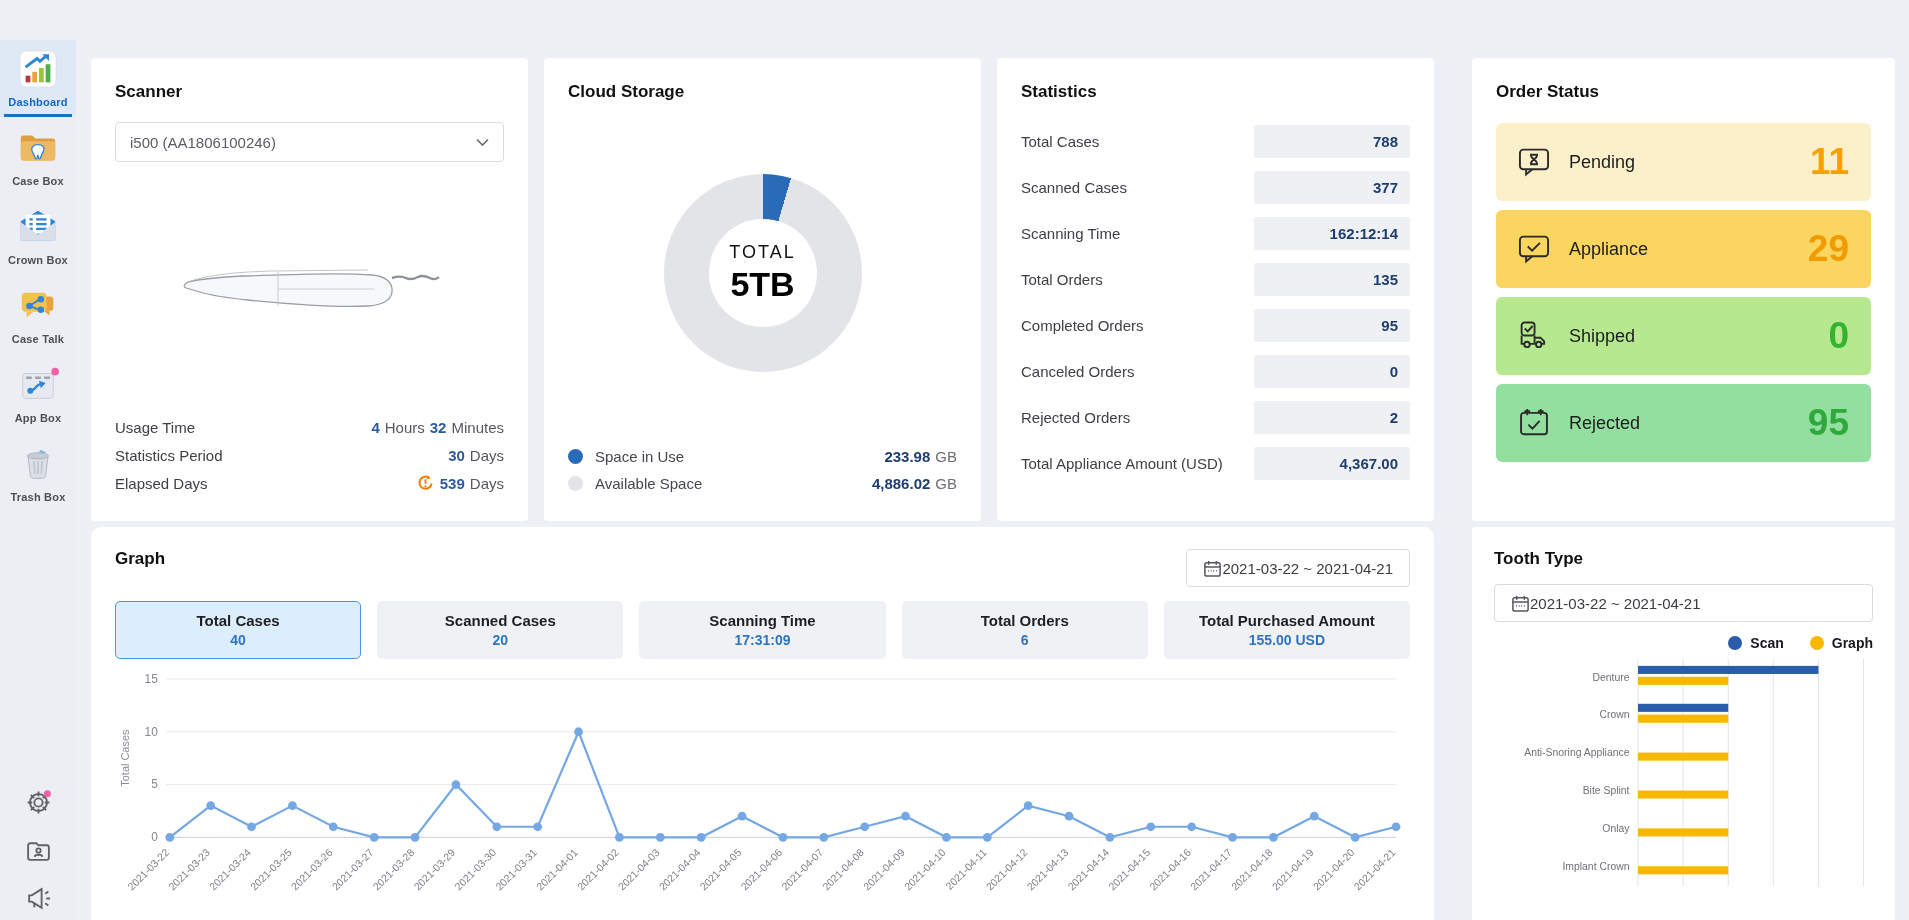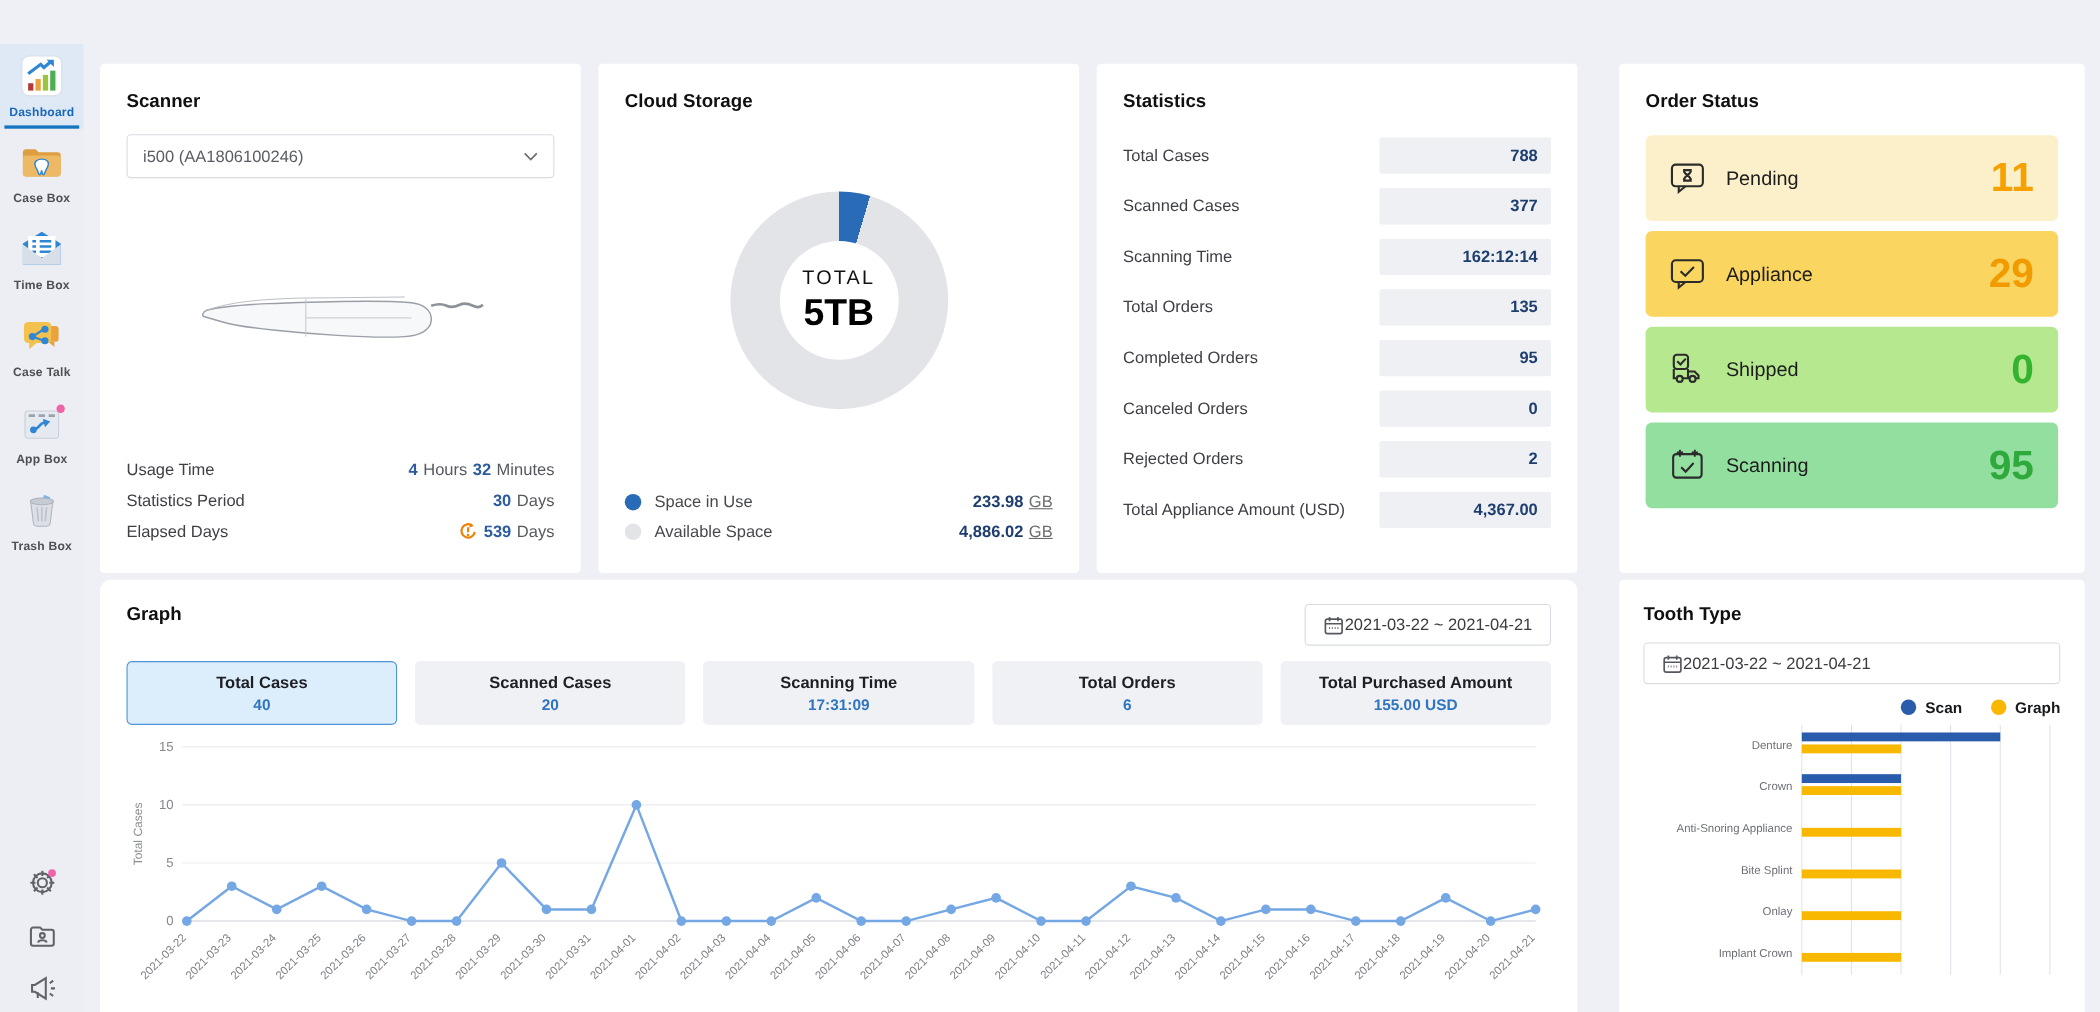--- a/index.html
+++ b/index.html
@@ -40,21 +40,21 @@
   
   .donut-wrap{flex:1;display:flex;align-items:center;justify-content:center;}
   .donut{width:198px;height:198px;border-radius:50%;position:relative;}
   .donut-hole{position:absolute;inset:45px;background:#fff;border-radius:50%;display:flex;flex-direction:column;align-items:center;justify-content:center;}
   .donut-hole .t1{font-size:18px;letter-spacing:2px;color:#111;}
   .donut-hole .t2{font-size:34px;font-weight:bold;color:#000;margin-top:2px;}
   .legend-row{display:flex;align-items:center;font-size:15px;height:27px;}
   .legend-dot{width:15px;height:15px;border-radius:50%;margin-right:12px;flex-shrink:0;}
   .legend-label{color:#46484d;}
   .legend-val{margin-left:auto;font-weight:bold;color:#1F3E70;}
-  .legend-unit{color:#6a6d72;font-weight:normal;margin-left:5px;text-decoration:underline;}
+  .legend-unit{color:#6a6d72;font-weight:normal;margin-left:5px;}
 
   
   .stat-rows{margin-top:16px;display:flex;flex-direction:column;}
   .stat-row{height:46px;display:flex;align-items:center;justify-content:space-between;}
   .stat-label{font-size:15px;color:#3e4046;}
   .stat-pill{width:156px;height:33px;background:#EEF0F4;border-radius:2px;display:flex;align-items:center;justify-content:flex-end;padding-right:12px;font-size:15px;font-weight:bold;color:#1F3E70;}
 
   
   .order-card{height:463px;padding:24px;}
   .order-rows{margin-top:21px;display:flex;flex-direction:column;gap:9px;}
@@ -125,21 +125,21 @@
     </div>
     <div class="nav-item">
       <div class="nav-icon">
         <svg width="42" height="42" viewBox="0 0 44 44">
             <path d="M4 16L22 5l18 11v20H4z" fill="#2E86D5"></path>
             <rect x="9" y="9" width="26" height="20" fill="#fff"></rect>
             <path d="M13 14h3.5 M20 14h11 M13 19h3.5 M20 19h11 M13 24h3.5 M20 24h11" stroke="#2E86D5" stroke-width="2.4"></path>
             <path d="M4 36V17l18 13 18-13v19z" fill="#D8DFE9"></path>
           </svg>
       </div>
-      <div class="nav-label">Time Box</div>
+      <div class="nav-label">Crown Box</div>
     </div>
     <div class="nav-item">
       <div class="nav-icon">
         <svg width="42" height="42" viewBox="0 0 44 44">
             <rect x="20" y="12" width="18" height="15" rx="3" fill="#E8A33D"></rect>
             <path d="M34 27v5l-6-5z" fill="#E8A33D"></path>
             <rect x="5" y="8" width="26" height="20" rx="4" fill="#F2C14E"></rect>
             <path d="M10 28v6l7-6z" fill="#F2C14E"></path>
             <path d="M13 22l11-7 M13 22l11 4" stroke="#2E86D5" stroke-width="2"></path>
             <circle cx="13" cy="22" r="3.4" fill="#2E86D5"></circle>
@@ -481,21 +481,21 @@
               <span class="order-num" style="color: rgb(53, 179, 47);">0</span>
             </div>
             <div class="order-row" style="background: rgb(146, 223, 159);">
               <span class="order-icon">
                 <svg width="36" height="36" viewBox="0 0 32 32" fill="none" stroke="#2b2b2b" stroke-width="1.7">
                     <rect x="4.5" y="7" width="23" height="19" rx="2.5"></rect>
                     <path d="M10 3.5V9 M22 3.5V9 M7.5 5.5h5 M19.5 5.5h5" stroke-width="1.5"></path>
                     <path d="M11 17.5l3.6 3.6 6.4-7"></path>
                   </svg>
               </span>
-              <span class="order-label">Scanning</span>
+              <span class="order-label">Rejected</span>
               <span class="order-num" style="color: rgb(47, 169, 60);">95</span>
             </div>
           </div>
         </section>
 
         <section class="card tooth-card">
           <div class="card-title">Tooth Type</div>
           <div class="date-box tooth-date">
             <span>
                 <svg width="19" height="19" viewBox="0 0 20 20" fill="none" stroke="#55585e" stroke-width="1.6">

